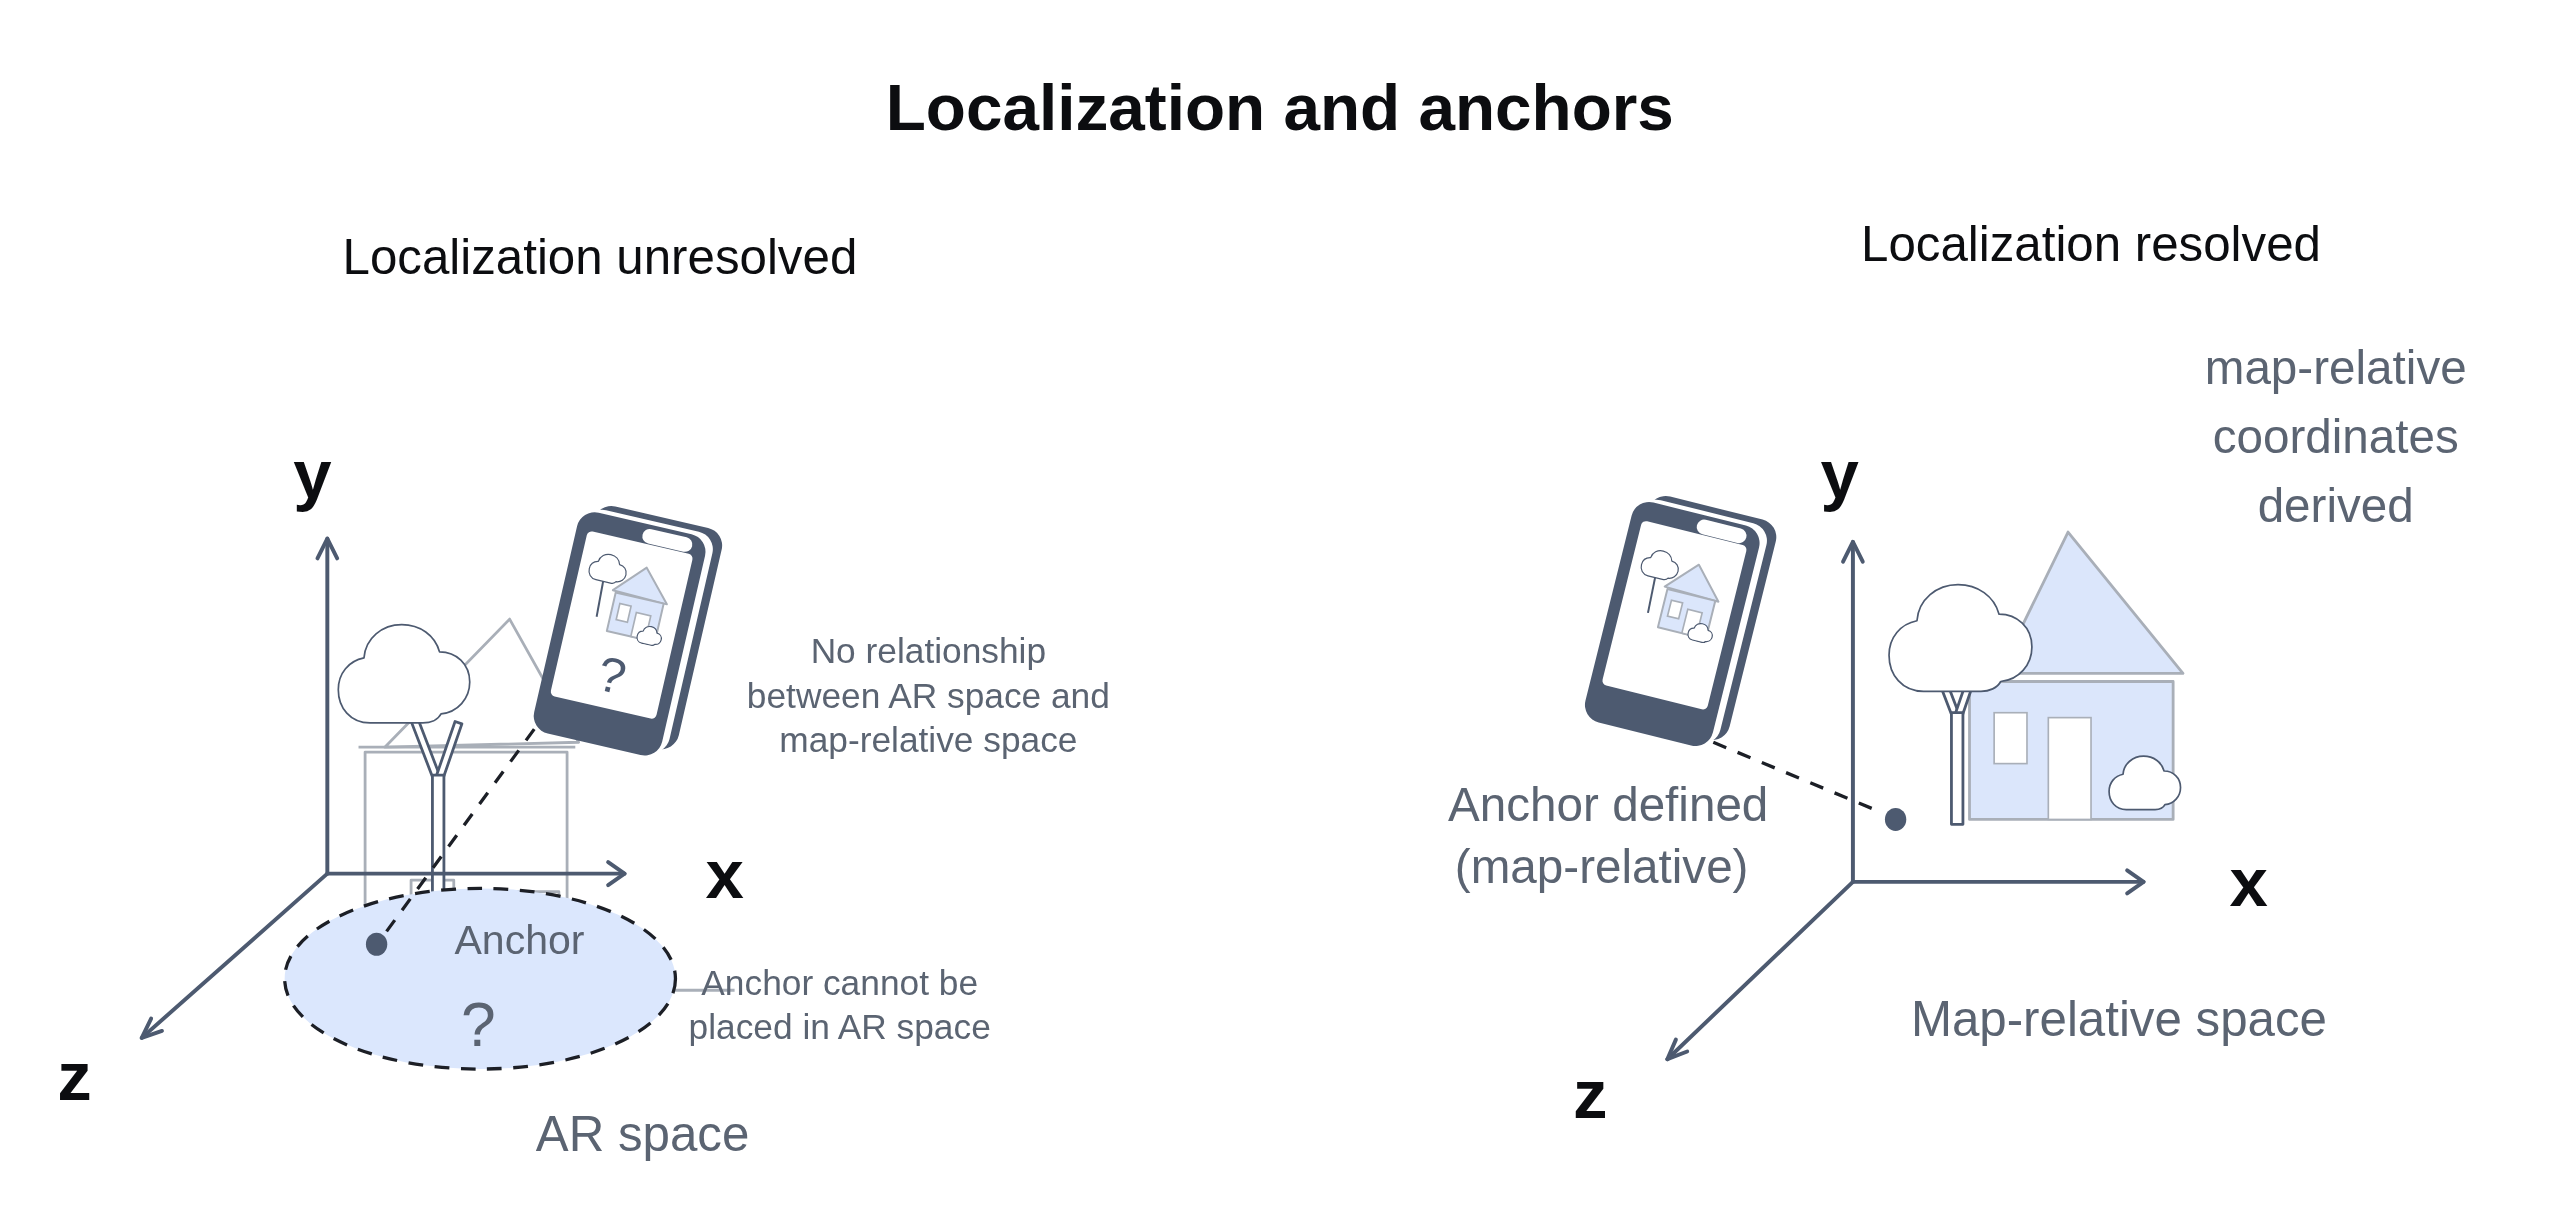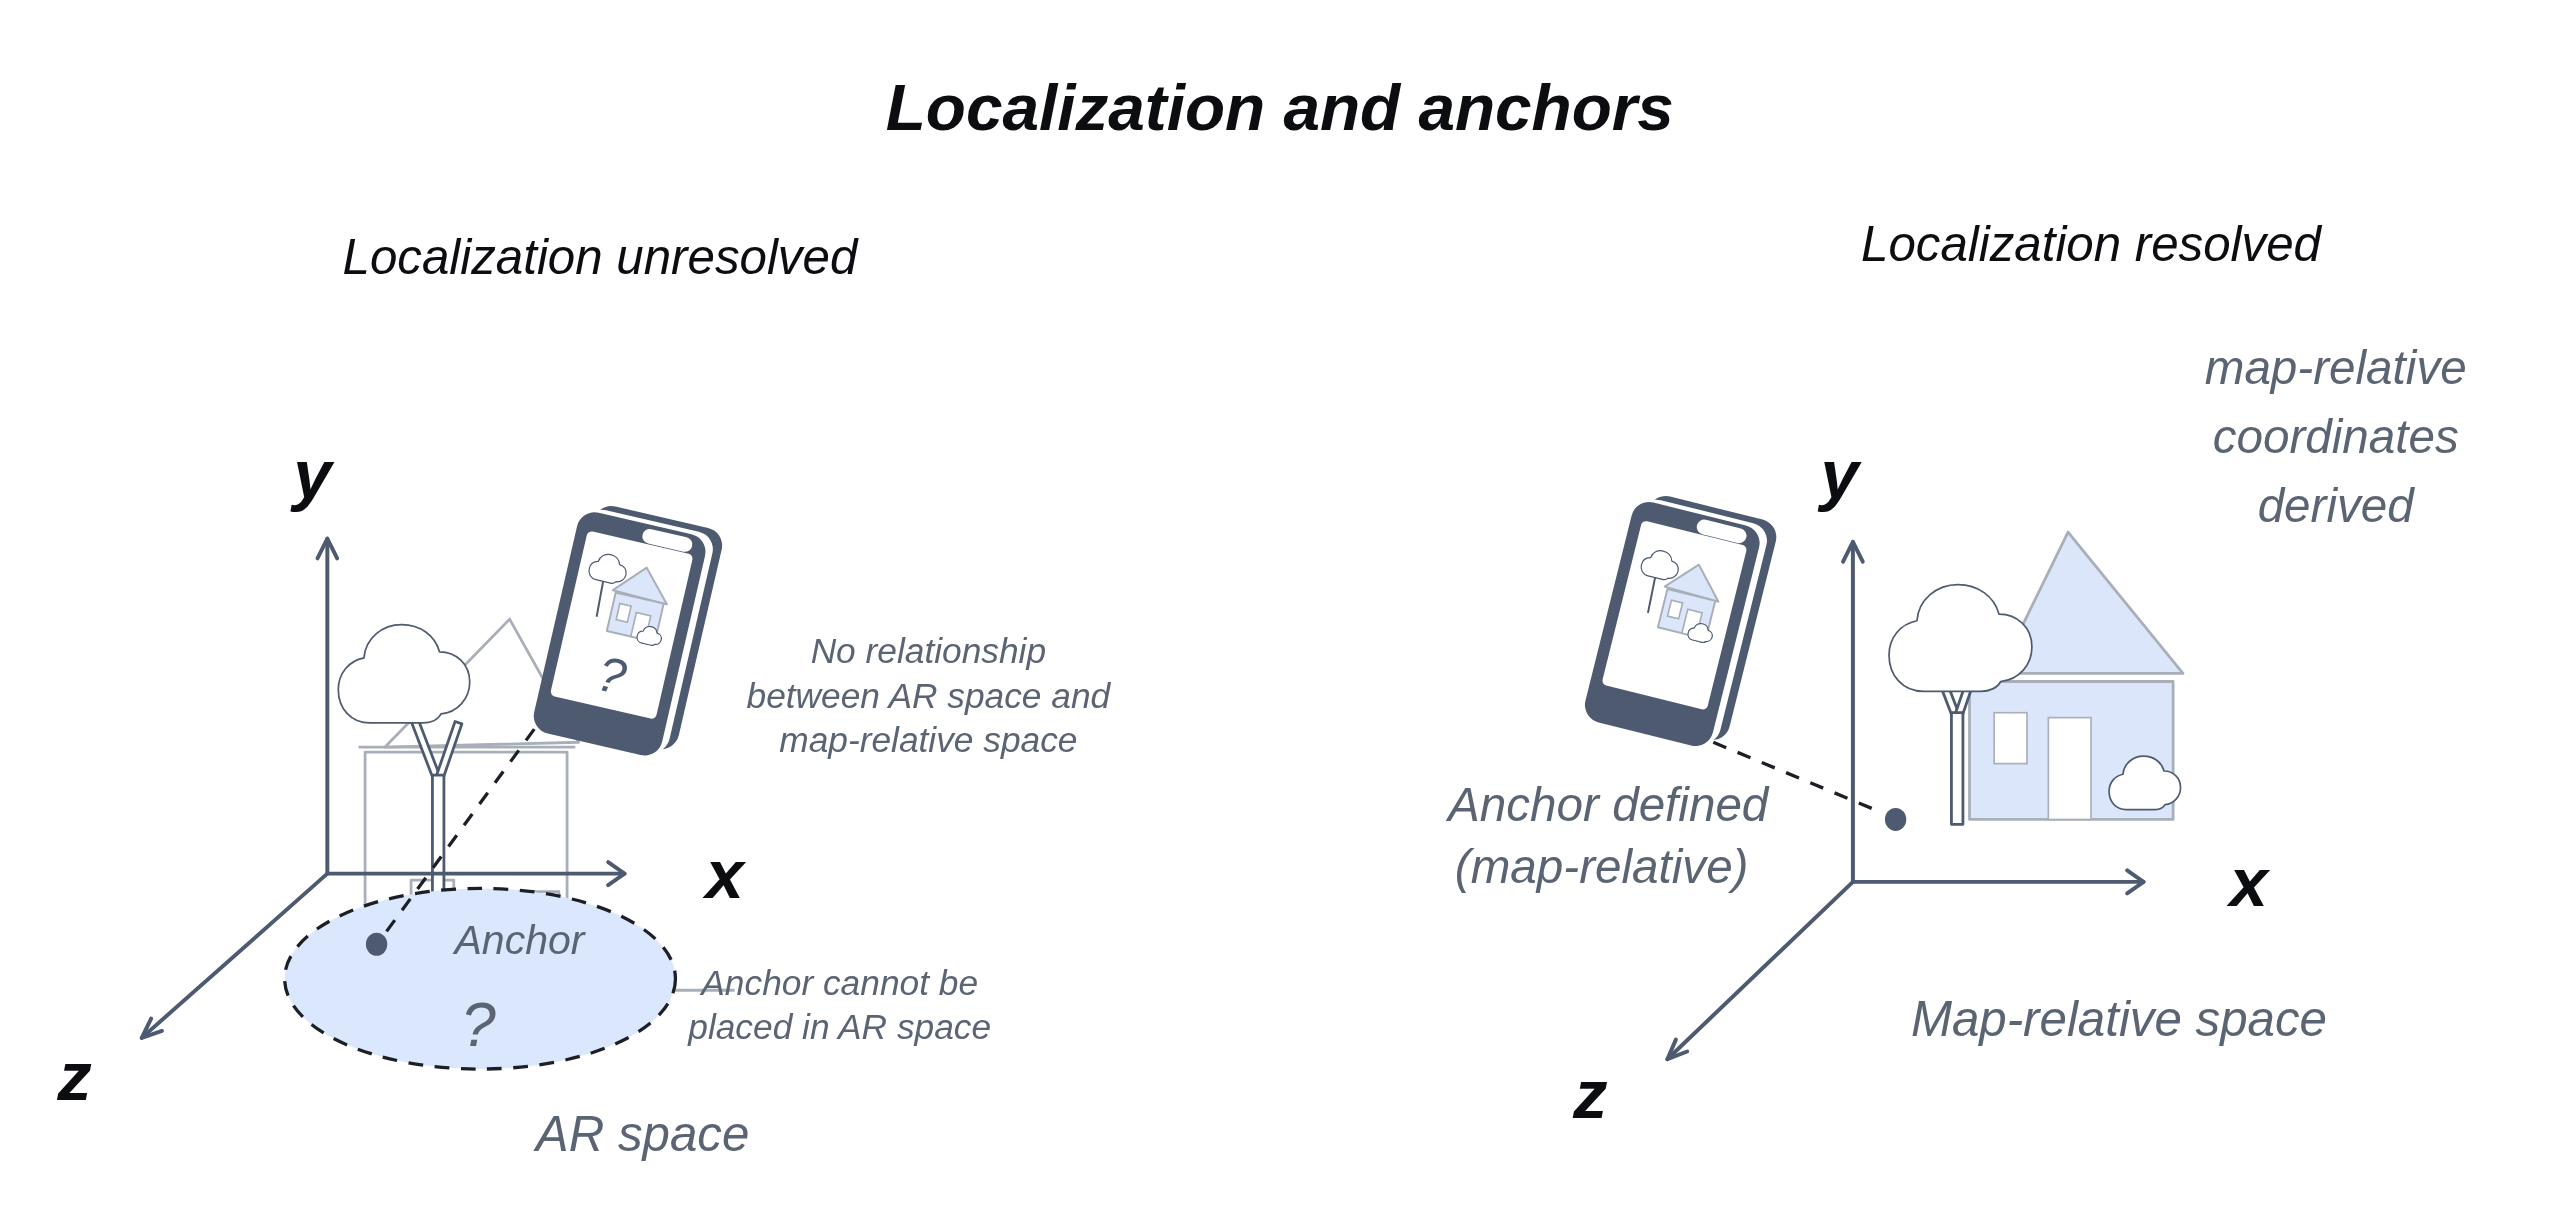--- a/index.html
+++ b/index.html
@@ -1,16 +1,16 @@
 <!DOCTYPE html>
 <html style="--slate: #4d5a70; --gray_text: #5b6472; --black: #0c0d10; --outline_gray: #a9afb8; --blue_fill: #dbe6fb; --ellipse_fill: #dbe7fd; --dash: #1c1f26;font-size:8.3px"><head>
 <meta charset="utf-8">
 <style>
   html,body{margin:0;padding:0;width:100%;height:100%;background:#ffffff;overflow:hidden;}
-  #stage{position:absolute;inset:0;width:100%;height:100%;font-style:italic;}
+  #stage{position:absolute;inset:0;width:100%;height:100%;}
   svg{display:block;width:100%;height:100%;}
   text{font-family:"Liberation Sans","DejaVu Sans",sans-serif;}
   .t-title{font-size:40px;font-weight:700;fill:var(--black);}
   .t-heading{font-size:30px;font-weight:500;fill:var(--black);}
   .t-axis{font-size:42px;font-weight:700;fill:var(--black);}
   .t-gray-lg{font-size:30px;font-weight:400;fill:var(--gray_text);}
   .t-gray-md{font-size:29px;font-weight:400;fill:var(--gray_text);}
   .t-gray-note{font-size:21.5px;font-weight:400;fill:var(--gray_text);}
   .t-anchor{font-size:25px;font-weight:400;fill:var(--gray_text);}
   .t-qmark{font-size:38px;font-weight:400;fill:var(--gray_text);}

